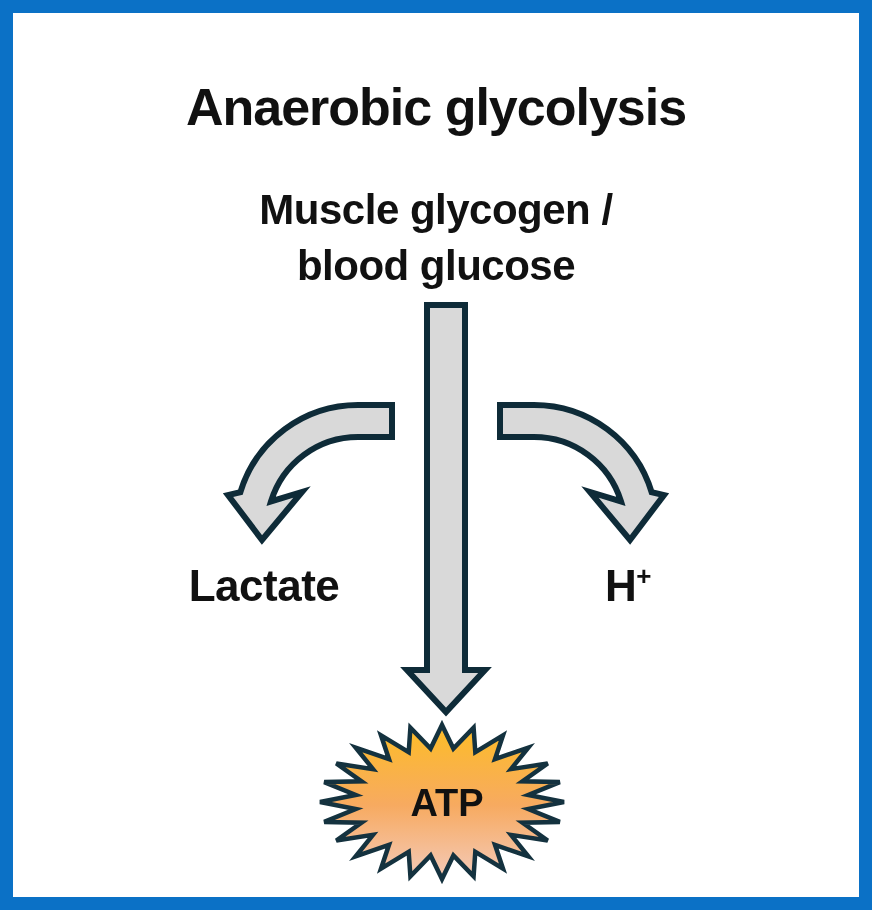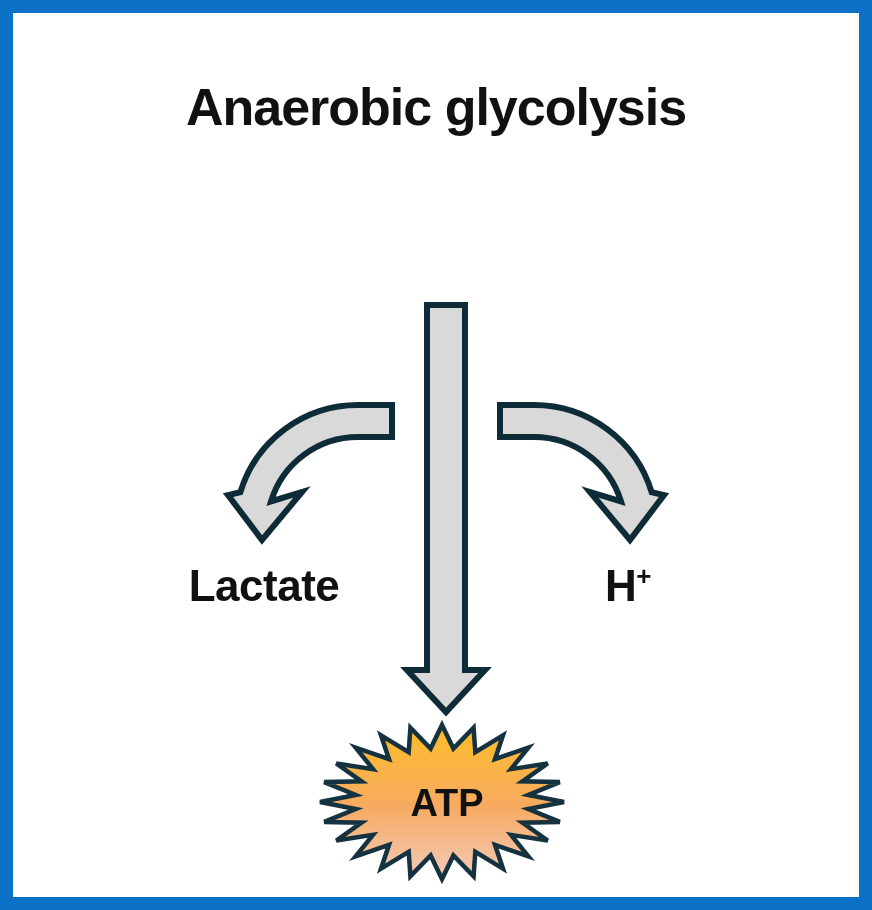--- a/index.html
+++ b/index.html
@@ -60,20 +60,24 @@
 </style>
 </head>
 <body>
 
 <div class="page">
 
   <div class="frame"></div>
 
   <div class="title">Anaerobic glycolysis</div>
 
+  <div class="subtitle">
+    <span>Muscle glycogen /</span>
+    <span>blood glucose</span>
+  </div>
 
   <svg class="art" width="872" height="910" viewBox="0 0 872 910">
     <defs>
       <linearGradient id="burstGrad" x1="0" y1="0" x2="0" y2="1">
         <stop id="stop-top" offset="0.08"></stop>
         <stop id="stop-mid" offset="0.52"></stop>
         <stop id="stop-bot" offset="0.92"></stop>
       </linearGradient>
     </defs>
 

